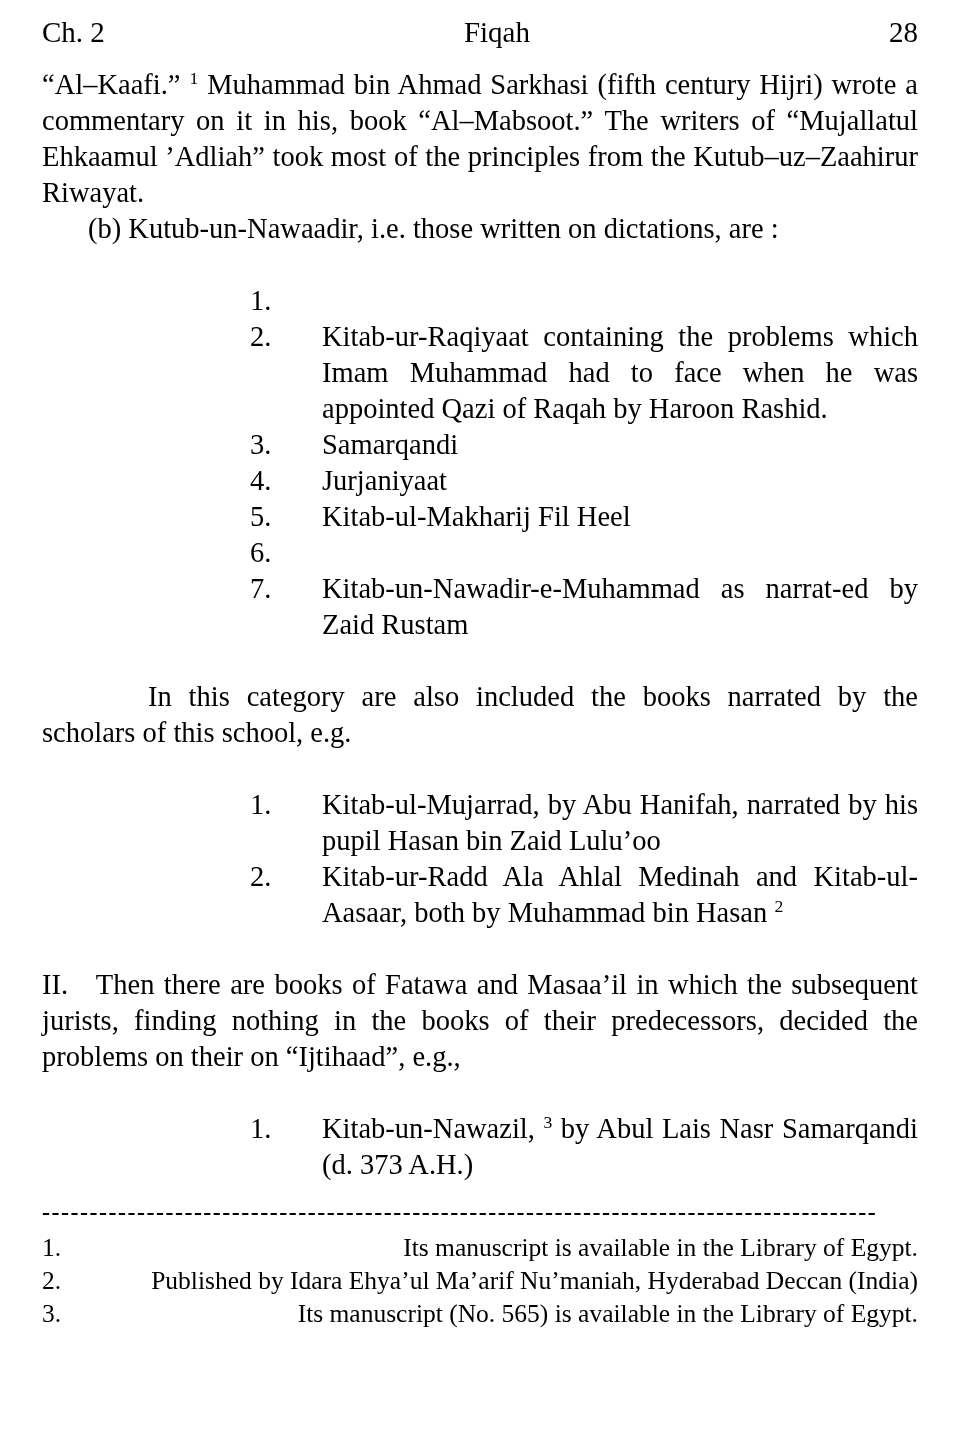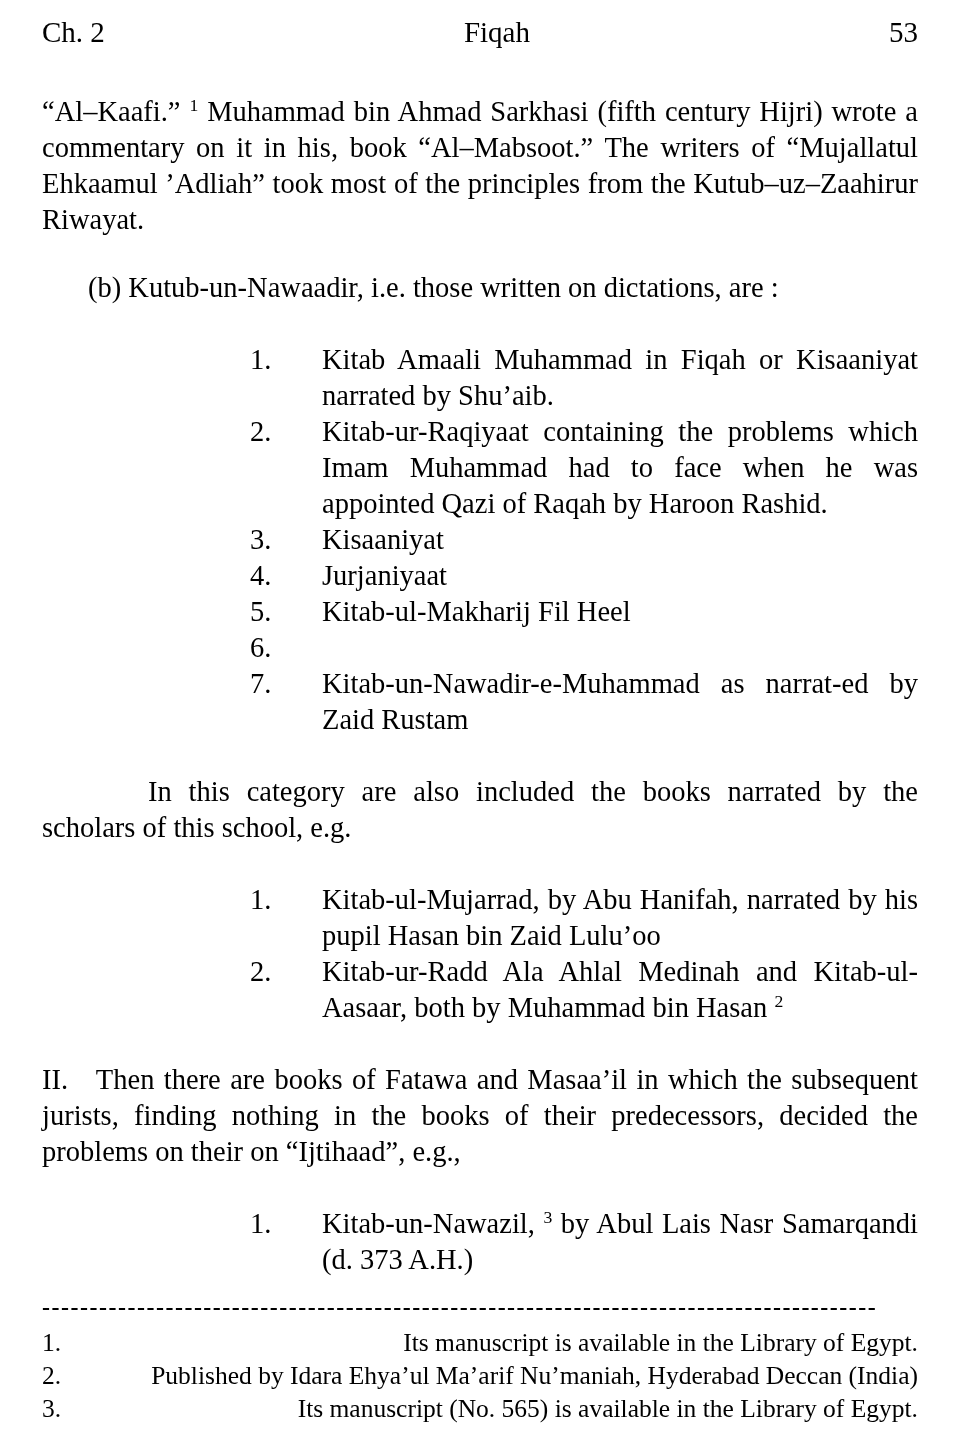--- a/index.html
+++ b/index.html
@@ -22,22 +22,22 @@
     align-items: baseline;
     font-size: 29px;
     line-height: 36px;
   }
   .page-title { }
   .body-block {
     font-size: 28.5px;
     line-height: 36px;
     text-align: justify;
   }
-  .para { text-align: justify; margin-top: 32px; }
-  .para-1 { margin-top: 44px; }
+  .para { text-align: justify; }
+  .para-1 { margin-top: 17px; }
   .para-2 { text-indent: 46px; }
   .para-3 { margin-top: 36px; text-indent: 106px; }
   .para-4 { margin-top: 36px; }
   .num-list { margin-top: 36px; margin-left: 208px; }
   .list-item { display: flex; }
   .item-num { width: 72px; flex: none; }
   .item-text { flex: 1; text-align: justify; }
   sup {
     font-size: 0.62em;
     line-height: 0;
@@ -63,41 +63,40 @@
   .fn-text { flex: 1; text-align: right; }
 </style>
 </head>
 <body>
 
 <div class="page">
 
   <div class="page-header">
     <span>Ch.  2</span>
     <span class="page-title">Fiqah</span>
-    <span>53</span>
+    <span>28</span>
   </div>
 
   <div class="body-block">
 
     <p class="para para-1"><span>“Al–Kaafi.”</span> <sup>1</sup> <span>Muhammad bin Ahmad Sarkhasi (fifth century Hijri) wrote a commentary on it in his, book “Al–Mabsoot.” The writers of “Mujallatul Ehkaamul ’Adliah” took most of the principles from the Kutub–uz–Zaahirur Riwayat.</span></p>
 
     <p class="para para-2">(b) Kutub-un-Nawaadir, i.e. those written on dictations, are :</p>
 
     <div class="num-list">
       <div class="list-item">
         <span class="item-num">1.</span>
-        <span class="item-text">Kitab Amaali Muhammad in Fiqah or Kisaaniyat narrated by Shu’aib.</span>
       </div>
       <div class="list-item">
         <span class="item-num">2.</span>
         <span class="item-text">Kitab-ur-Raqiyaat containing the problems which Imam Muhammad had to face when he was appointed Qazi of Raqah by Haroon Rashid.</span>
       </div>
       <div class="list-item">
         <span class="item-num">3.</span>
-        <span class="item-text">Kisaaniyat</span>
+        <span class="item-text">Samarqandi</span>
       </div>
       <div class="list-item">
         <span class="item-num">4.</span>
         <span class="item-text">Jurjaniyaat</span>
       </div>
       <div class="list-item">
         <span class="item-num">5.</span>
         <span class="item-text">Kitab-ul-Makharij Fil Heel</span>
       </div>
       <div class="list-item">

